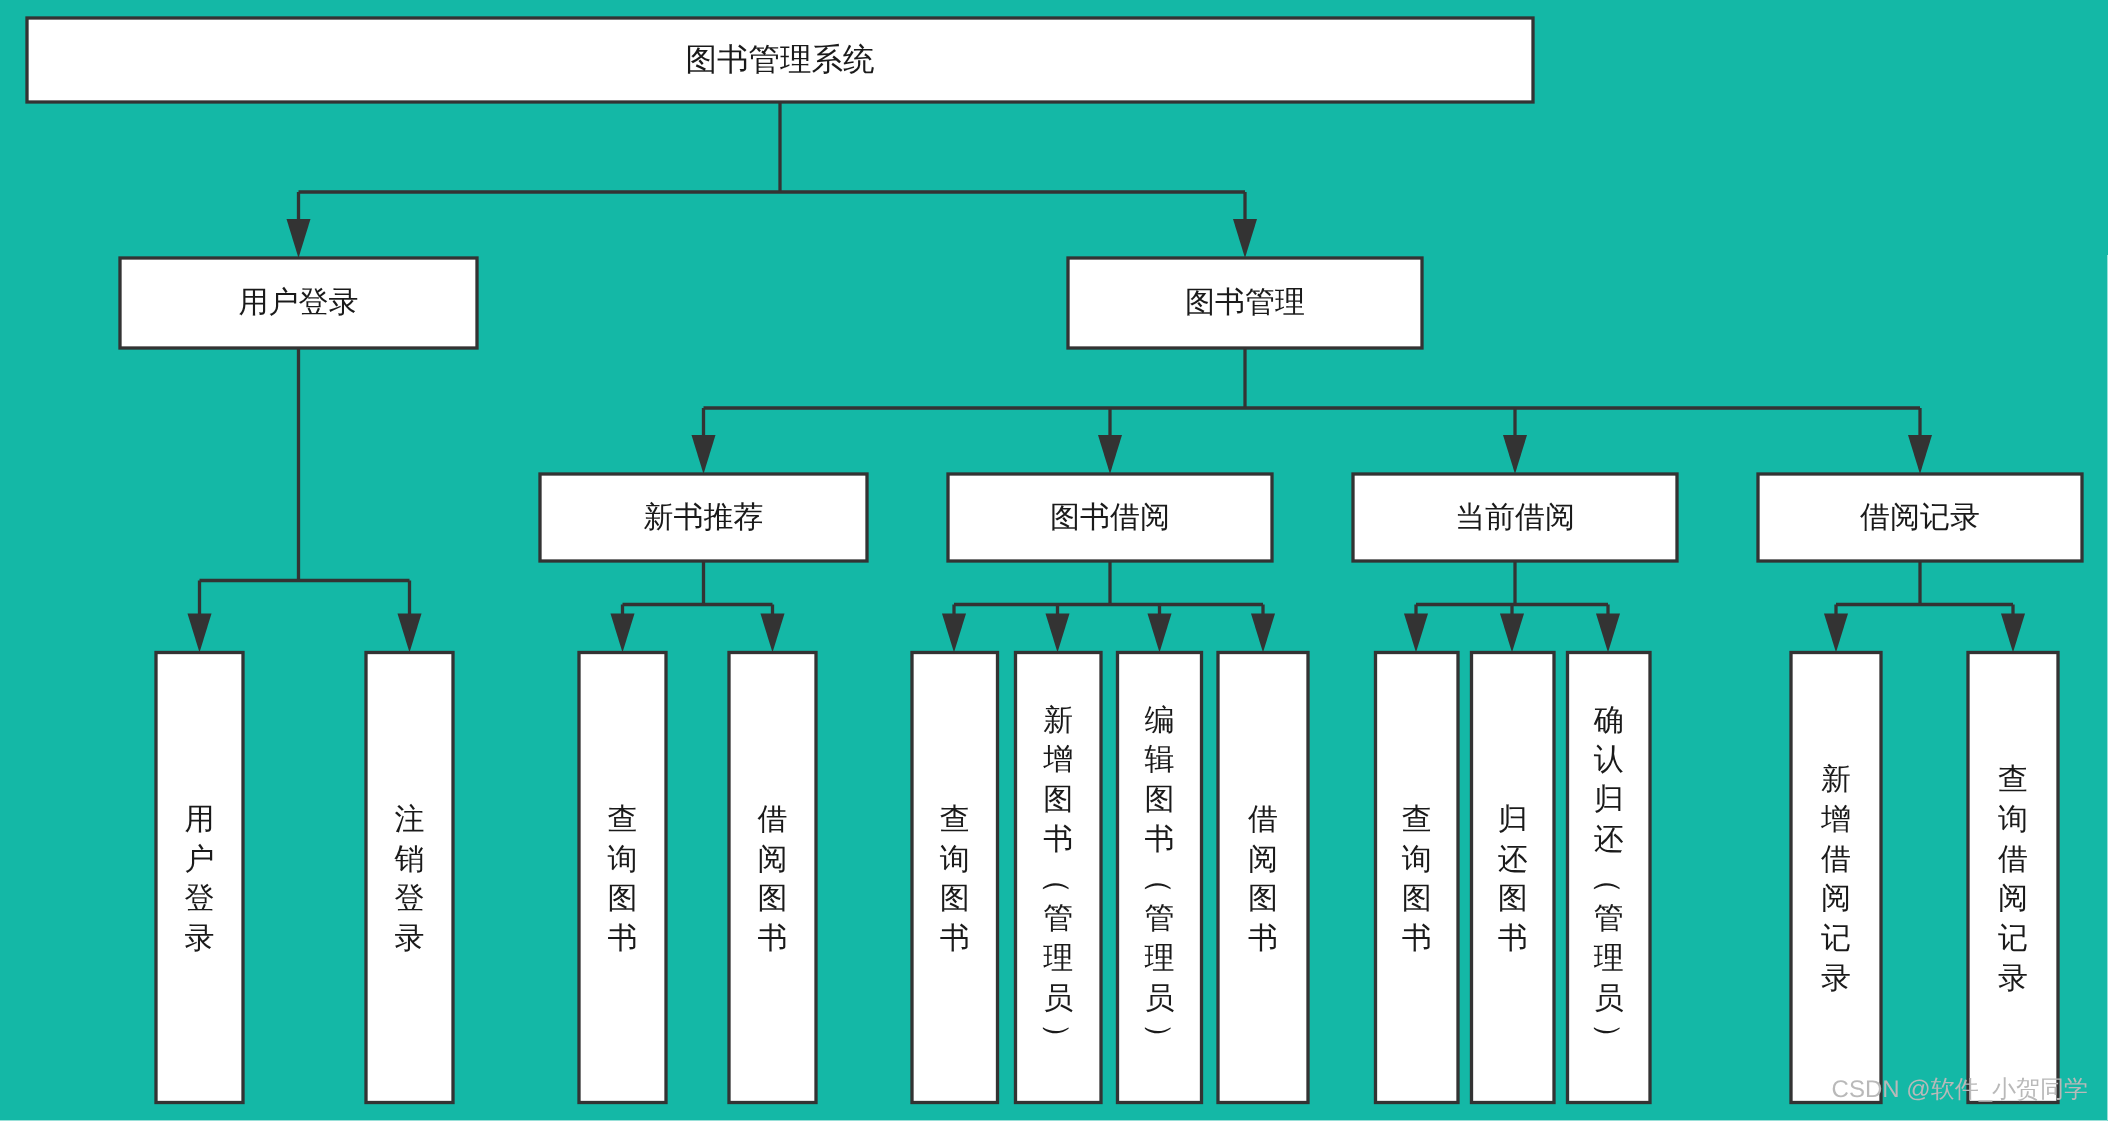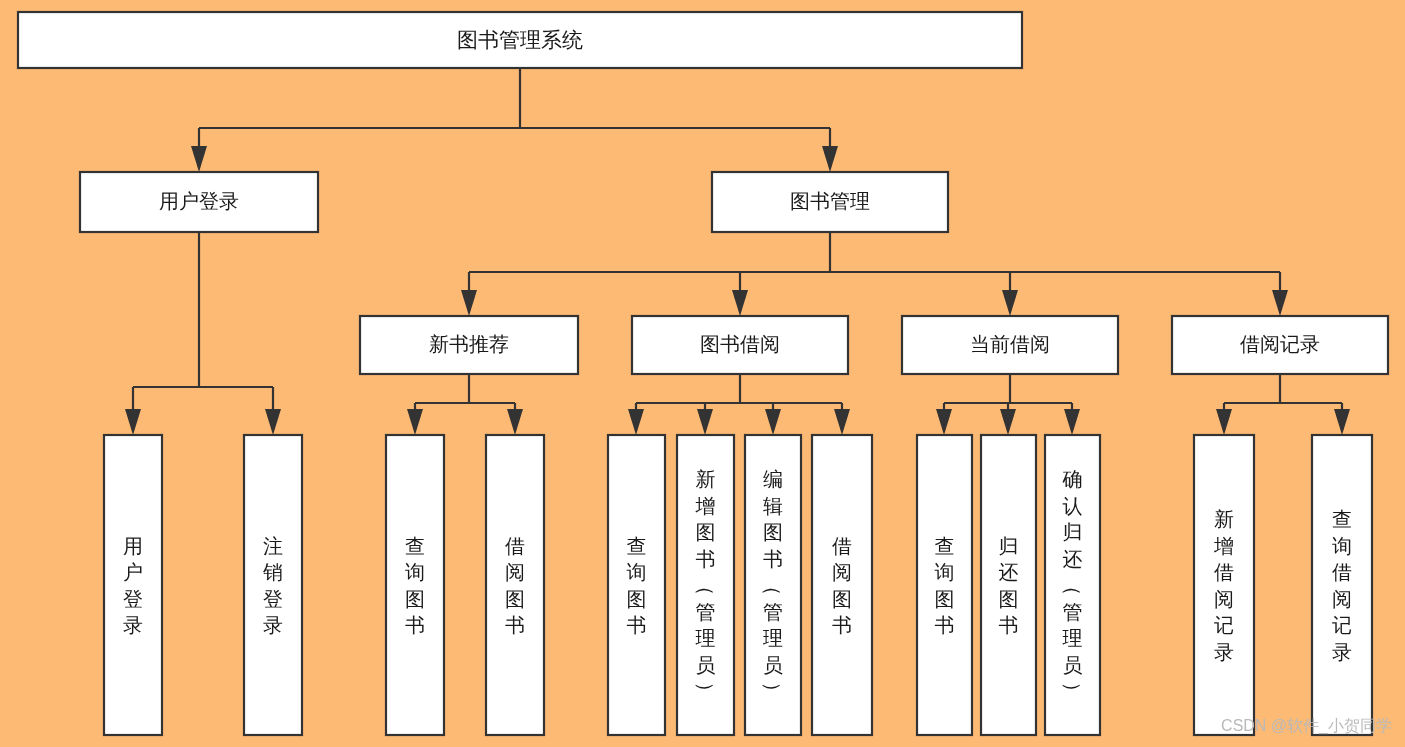--- a/index.html
+++ b/index.html
@@ -11,21 +11,21 @@
   body {
     width: 1405px;
     height: 747px;
     font-family: "Liberation Sans", "DejaVu Sans", sans-serif;
     overflow: hidden;
   }
   #diagram-root {
     position: relative;
     width: 1405px;
     height: 747px;
-    background: #fdba74;
+    background: #14b8a6;
   }
   svg.diagram-canvas {
     position: absolute;
     left: 0;
     top: 0;
     width: 1405px;
     height: 747px;
     display: block;
   }
   .node-box {

